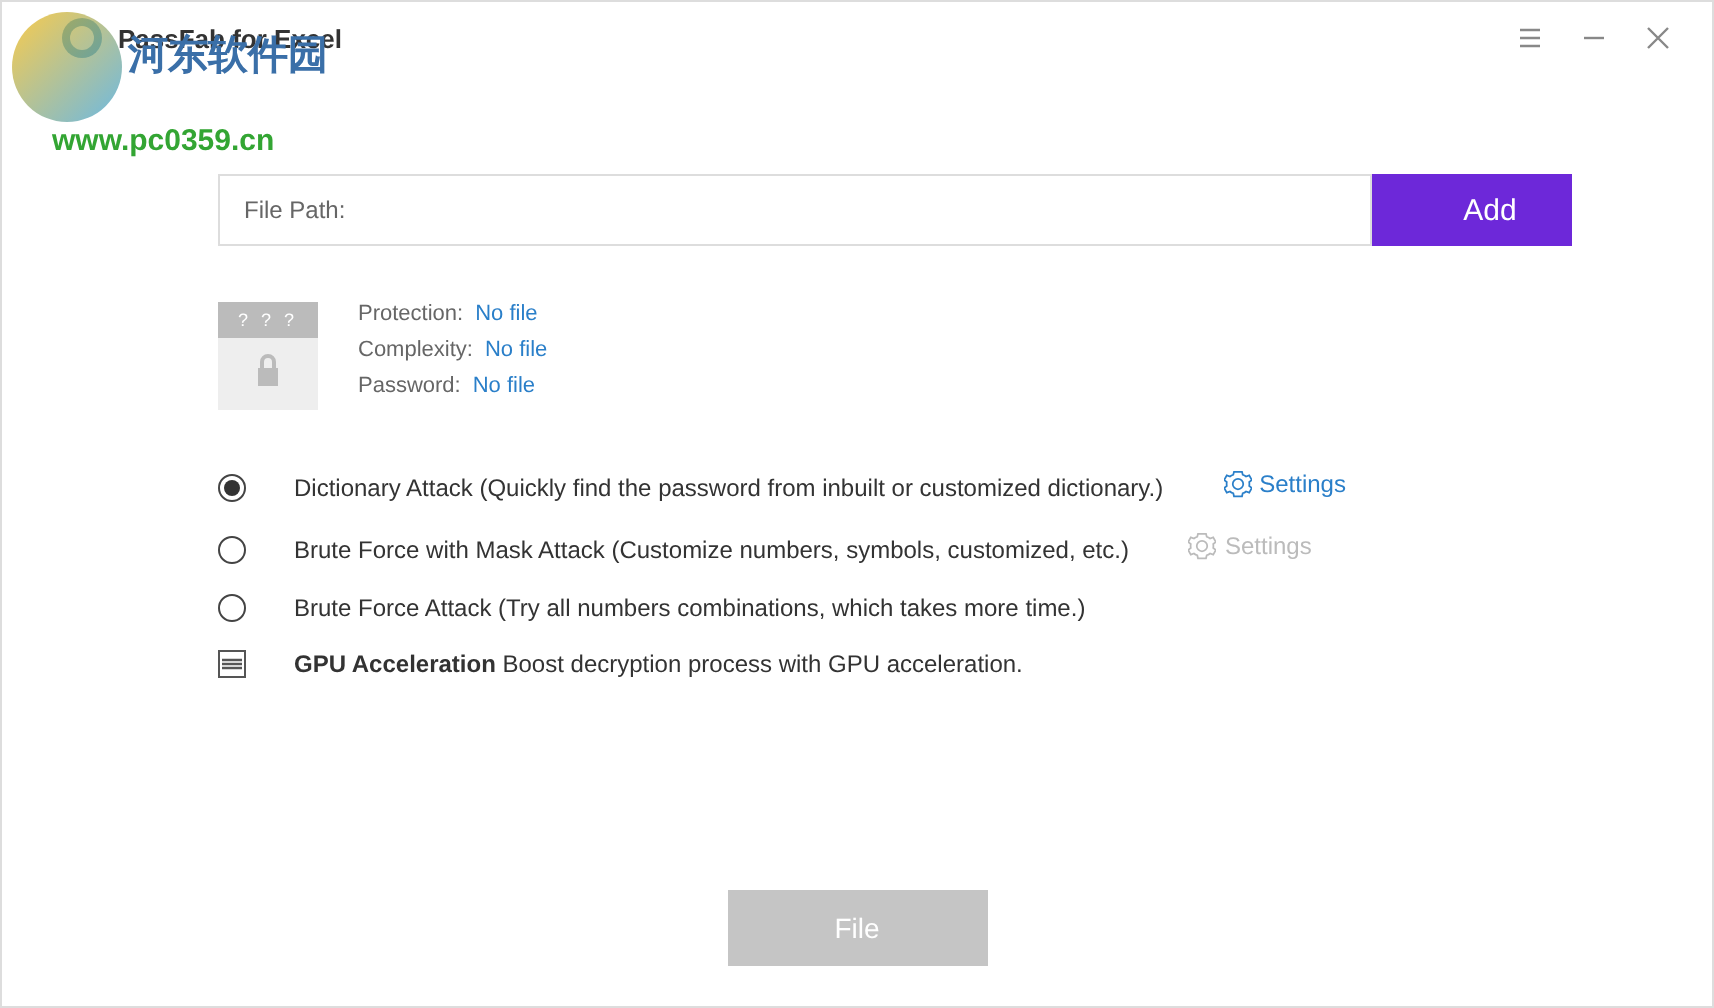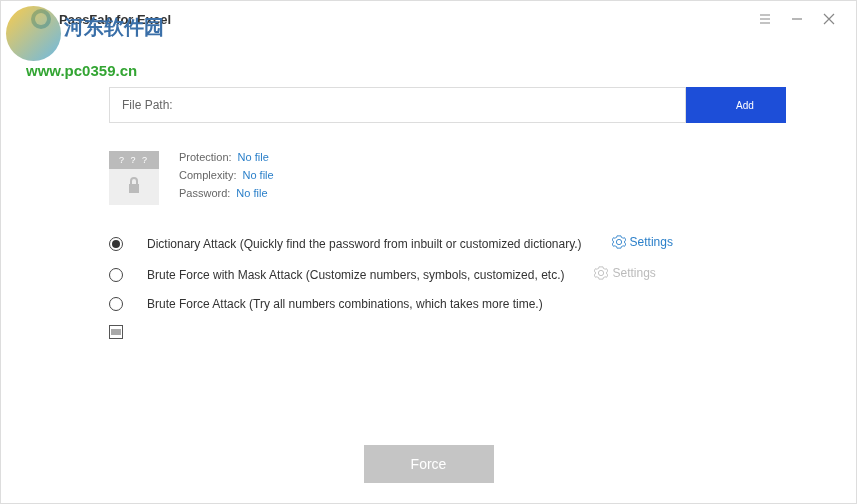--- a/index.html
+++ b/index.html
@@ -16,21 +16,21 @@
     
     .watermark { position: absolute; top: 5px; left: 5px; pointer-events: none; z-index: 100; }
     .wm-bg { width: 55px; height: 55px; background: linear-gradient(135deg, #f7b500, #2e9bd6); border-radius: 50%; opacity: 0.7; position: absolute; }
     .wm-text1 { position: absolute; top: 8px; left: 58px; font-size: 20px; font-weight: bold; color: #3a6fa8; white-space: nowrap; }
     .wm-text2 { position: absolute; top: 32px; left: 20px; font-size: 15px; font-weight: bold; color: #33a533; white-space: nowrap; margin-top: 24px; }
     
     .content { padding: 50px 70px 0 70px; margin-left: 38px; }
     
     .file-row { display: flex; gap: 0; margin-bottom: 28px; }
     .file-input-wrap { flex: 1; border: 1px solid #ddd; padding: 10px 12px; font-size: 12px; color: #666; background: #fff; }
-    .add-btn { width: 100px; background: #1d4ed8; color: #fff; border: none; font-size: 10px; cursor: pointer; display: flex; align-items: center; justify-content: center; padding-left: 18px; }
+    .add-btn { width: 100px; background: #6d28d9; color: #fff; border: none; font-size: 15px; cursor: pointer; display: flex; align-items: center; justify-content: center; padding-left: 18px; }
     
     .info-row { display: flex; gap: 20px; margin-bottom: 30px; }
     .thumb { width: 50px; }
     .thumb-top { height: 18px; background: #bbb; color: #fff; font-size: 9px; display: flex; align-items: center; justify-content: center; letter-spacing: 2px; }
     .thumb-body { height: 36px; background: #eee; display: flex; align-items: center; justify-content: center; }
     .thumb-body svg { width: 14px; height: 18px; fill: #bbb; }
     .info-lines { display: flex; flex-direction: column; gap: 6px; font-size: 11px; }
     .info-lines div { display: flex; gap: 6px; }
     .info-label { color: #666; }
     .info-val { color: #2a7fc9; }
@@ -143,19 +143,20 @@
     <div class="opt-row">
       <div class="radio"></div>
       <span class="opt-label">Brute Force Attack (Try all numbers combinations, which takes more time.)</span>
     </div>
     <div class="opt-row">
       <div class="chk-icon">
         <svg viewBox="0 0 10 8">
             <path d="M0 2h10M0 4h10M0 6h10"></path>
           </svg>
       </div>
+      <span class="opt-label"><span class="bold">GPU Acceleration</span><span> Boost decryption process with GPU acceleration.</span></span>
     </div>
   </div>
 </div>
 
 <div class="footer">
-  <button class="start-btn">Force</button>
+  <button class="start-btn">File</button>
 </div>
 
 </body></html>

